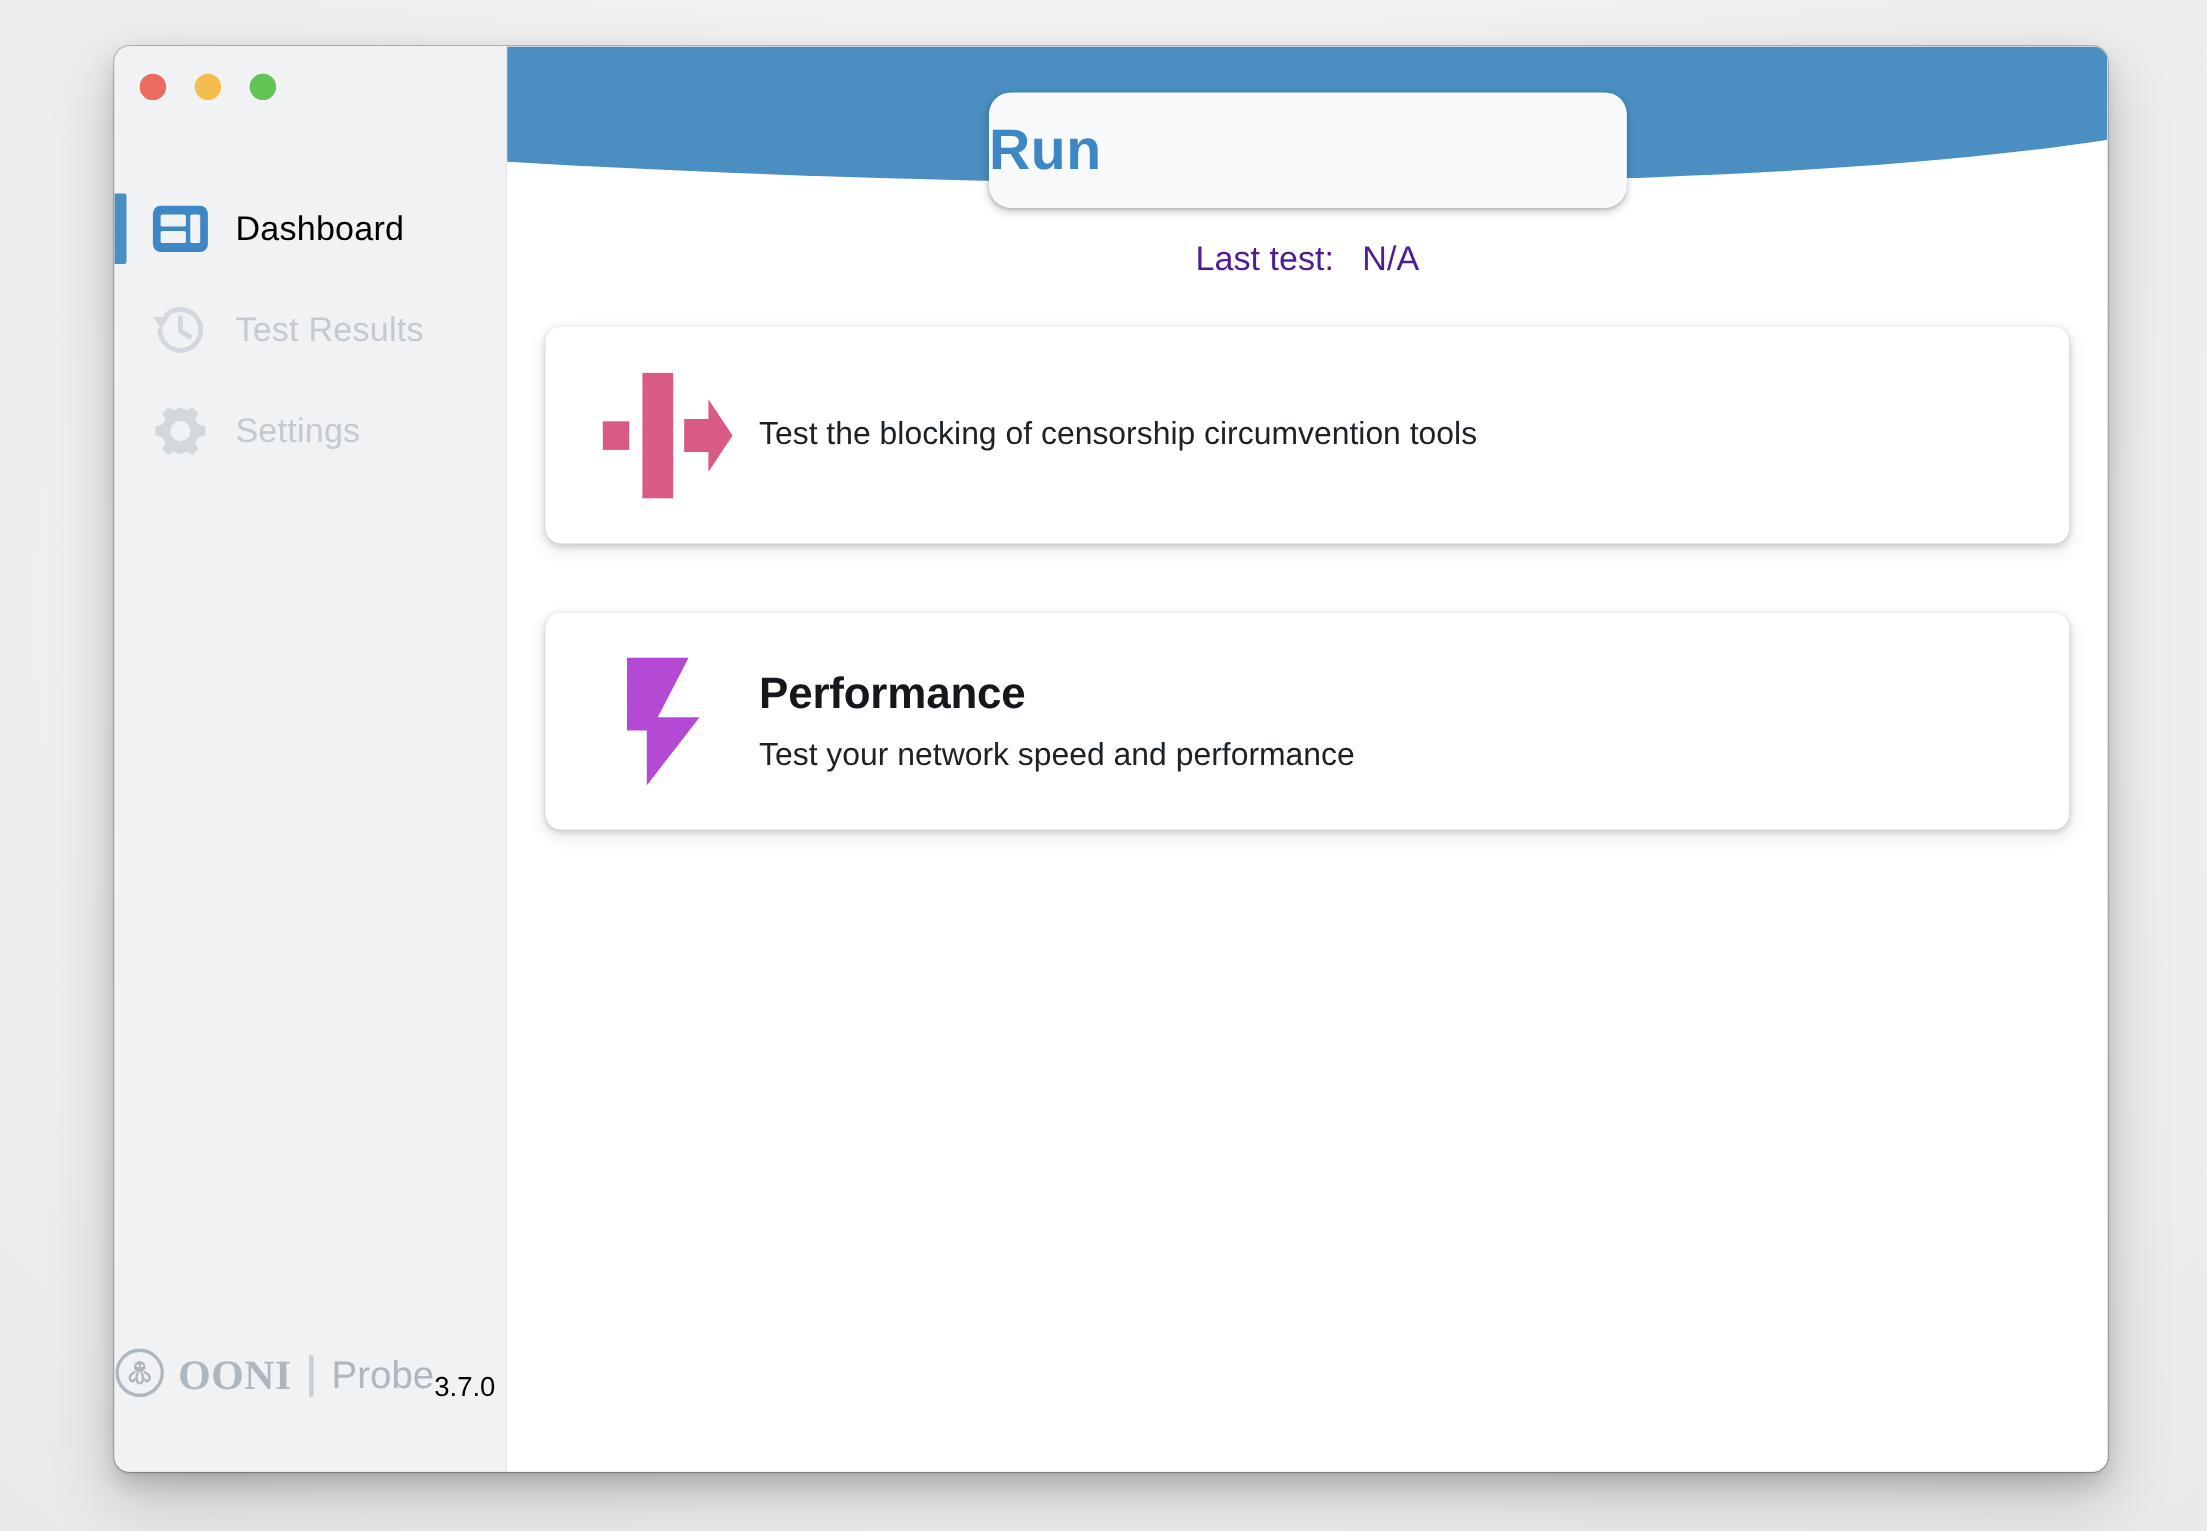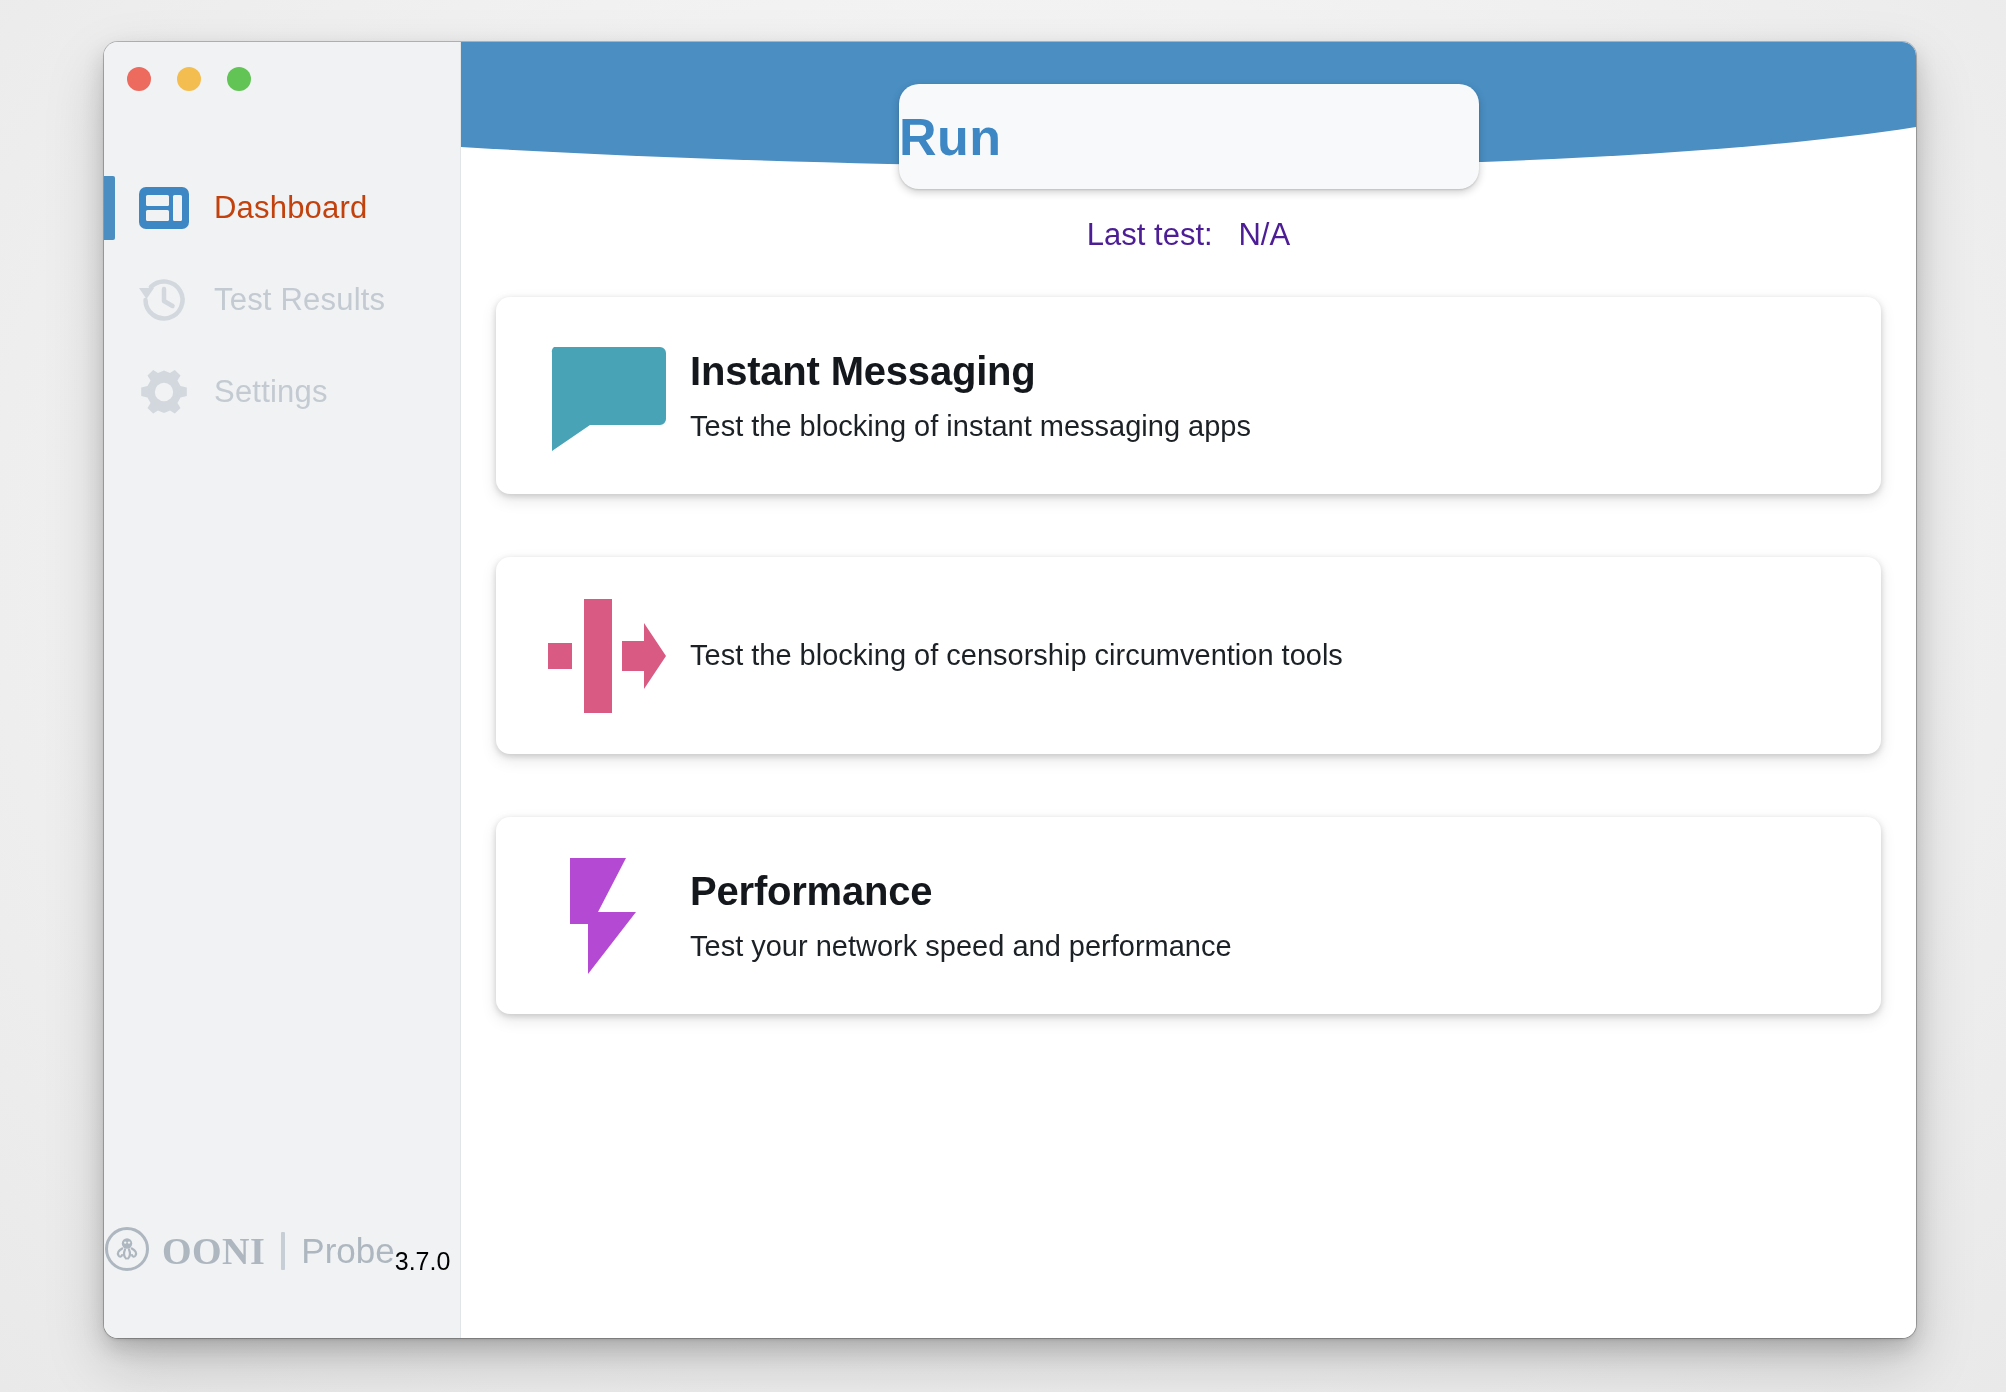--- a/index.html
+++ b/index.html
@@ -53,21 +53,21 @@
   .nav-item .bar{
     position:absolute; left:0; top:14px;
     width:11px; height:64px;
     background:#4a8ec2;
     border-radius:0 2px 2px 0;
     display:none;
   }
   .nav-item.active .bar{ display:block; }
   .nav-ico{ width:56px; height:56px; display:flex; align-items:center; justify-content:center; flex:0 0 56px;}
   .nav-label{ font-size:31px; letter-spacing:.2px; }
-  .nav-item.active .nav-label{ color:#c2410c; }
+  .nav-item.active .nav-label{ color:#000000; }
   .nav-item.dim .nav-label{ color:#c3cad1; }
 
   
   .brand{
     position:absolute; left:0; bottom:62px;
     width:357px;
     padding-right:14px;
     display:flex; align-items:flex-end;
   }
   .brand-row{ display:flex; align-items:center; gap:12px; }
@@ -238,31 +238,20 @@
 
     <div class="lasttest">
       <span>Last test:</span>
       &nbsp;
       <span>N/A</span>
     </div>
 
     <div class="cards">
 
 
-      <div class="card">
-        <div class="card-ico">
-          <svg width="122" height="114" viewBox="0 0 122 114">
-            <path d="M8 8 H114 A6 6 0 0 1 120 14 V80 A6 6 0 0 1 114 86 H44 L6 112 L6 14 A6 6 0 0 1 8 8 Z" fill="#49a3b6"></path>
-          </svg>
-        </div>
-        <div class="card-txt">
-          <div class="card-title">Instant Messaging</div>
-          <div class="card-desc">Test the blocking of instant messaging apps</div>
-        </div>
-      </div>
 
       <div class="card">
         <div class="card-ico">
           <svg width="122" height="118" viewBox="0 0 122 118">
             <g fill="#d95b84">
               <rect x="2" y="46" width="24" height="26"></rect>
               <rect x="38" y="2" width="28" height="114"></rect>
               <path d="M76 44 H98 V26 L120 59 L98 92 V74 H76 Z"></path>
             </g>
           </svg>

